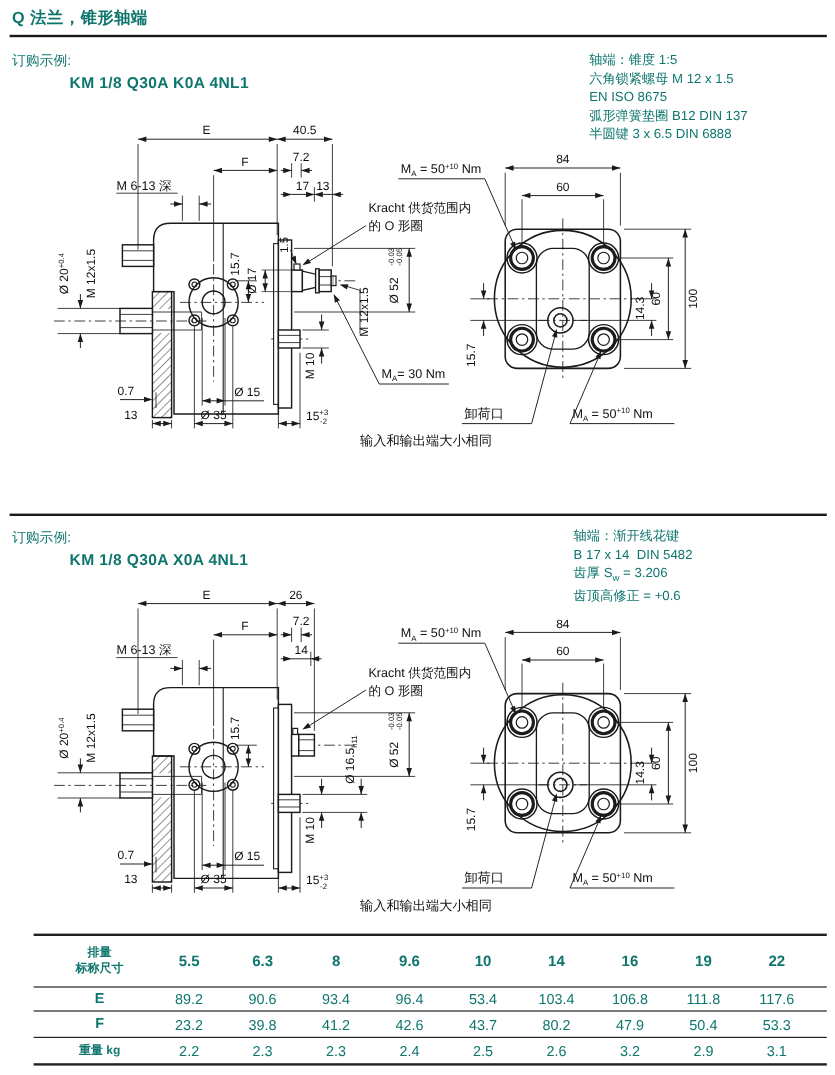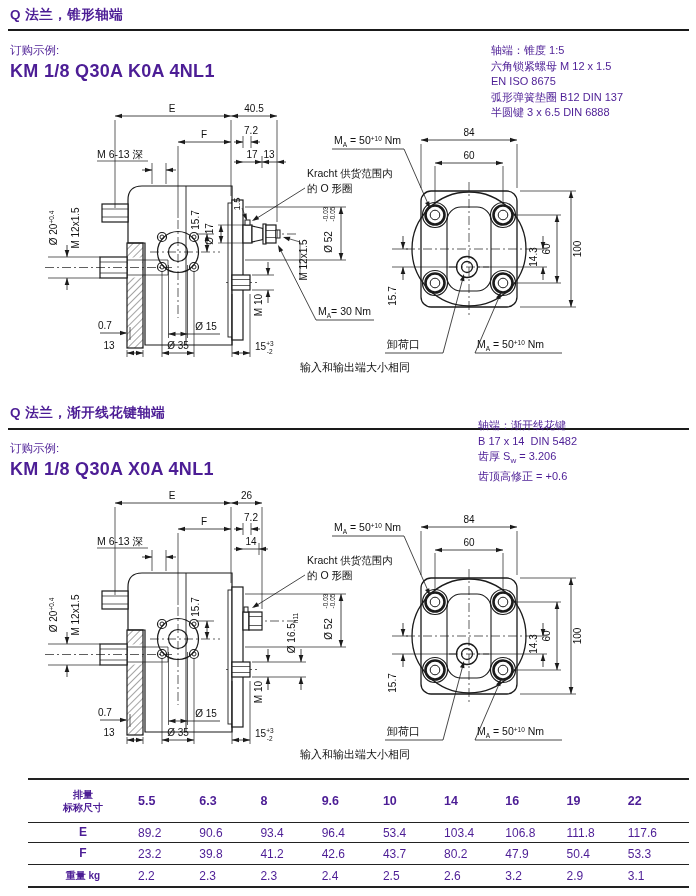--- a/index.html
+++ b/index.html
@@ -1,36 +1,36 @@
 <!DOCTYPE html>
 <html><head>
 <meta charset="utf-8">
 <style>
   html,body{margin:0;padding:0;background:#fff;}
   .page{position:relative;width:696px;height:896px;background:#fff;overflow:hidden;
-        font-family:"Liberation Sans",sans-serif;color:#4c1d95;}
+        font-family:"Liberation Sans",sans-serif;color:#0f766e;}
   .abs{position:absolute;}
   .sec-title{font-size:13.5px;font-weight:bold;letter-spacing:.5px;}
   .rule{height:1.5px;background:#1a1a1a;left:8px;right:7px;}
   .order-label{font-size:11.5px;}
-  .order-code{font-size:18px;font-weight:bold;letter-spacing:.3px;}
+  .order-code{font-size:13px;font-weight:bold;letter-spacing:.3px;margin-left:48px;}
   .specs{font-size:11px;line-height:15.5px;}
   .spec-line{white-space:pre;}
   .spec-line sub{font-size:8px;}
   svg text{font-family:"Liberation Sans",sans-serif;}
   
   .dim-table{left:28px;top:778px;width:661px;}
   .trow{display:grid;grid-template-columns:110px repeat(9,1fr);align-items:center;}
   .trow.head{height:42px;border-top:2px solid #222;border-bottom:1.6px solid #222;}
   .trow.r1{height:19px;border-bottom:1.4px solid #222;}
   .trow.r2{height:21px;border-bottom:1.4px solid #222;}
   .trow.r3{height:21px;border-bottom:2.2px solid #222;}
   .tlabel{text-align:center;font-weight:bold;font-size:12px;line-height:13px;}
   .tlabel.small{font-size:10px;}
-  .tval{text-align:left;padding-right:22px;font-size:12px;}
+  .tval{text-align:center;padding-right:22px;font-size:12px;}
   .tval.hdr{font-weight:bold;font-size:12.5px;}
 </style>
 </head>
 <body>
 
 <div class="page">
 
   <div class="abs sec-title" style="left:10px;top:6px;">Q 法兰，锥形轴端</div>
   <div class="abs rule" style="top:29px;"></div>
   <div class="abs order-label" style="left:10px;top:43px;">订购示例:</div>
@@ -275,25 +275,24 @@
       <text x="537" y="157" fill="#111111" font-size="10" text-anchor="middle" transform="rotate(-90 537 157)">14.3</text>
       <line x1="392" y1="149" x2="408" y2="149" stroke="#1b1b1b" stroke-width="0.7"></line>
       <line x1="456" y1="167" x2="392" y2="167" stroke="#1b1b1b" stroke-width="0.7"></line>
       <line x1="403" y1="136" x2="403" y2="149" stroke="#1b1b1b" stroke-width="0.8"></line>
       <polygon points="403,149 405.3,142 400.7,142" fill="#1b1b1b"></polygon>
       <line x1="403" y1="180" x2="403" y2="167" stroke="#1b1b1b" stroke-width="0.8"></line>
       <polygon points="403,167 400.7,174 405.3,174" fill="#1b1b1b"></polygon>
       <text x="396" y="196" fill="#111111" font-size="10" text-anchor="middle" transform="rotate(-90 396 196)">15.7</text>
     </svg>
 
-  <div class="abs sec-title" style="left:10px;top:404px;">Q 法兰，渐开线花键轴端</div>
   <div class="abs rule" style="top:428px;"></div>
   <div class="abs order-label" style="left:10px;top:441px;">订购示例:</div>
   <div class="abs order-code" style="left:10px;top:459px;text-align:center;">KM 1/8 Q30A X0A 4NL1</div>
-  <div class="abs specs" style="left:478px;top:418px;" id="specs1">
+  <div class="abs specs" style="left:478px;top:440px;" id="specs1">
       <div class="spec-line">轴端：渐开线花键</div>
       <div class="spec-line">B 17 x 14  DIN 5482</div>
       <div class="spec-line"><span>齿厚 S</span><sub>w</sub><span> = 3.206</span></div>
       <div class="spec-line">齿顶高修正 = +0.6</div>
     </div>
   <svg class="abs" id="draw1" style="left:0;top:487px;" width="696" height="300" viewBox="0 0 696 300">
       <defs>
         <pattern id="hp1" patternUnits="userSpaceOnUse" width="5" height="5" patternTransform="rotate(45)">
           <line x1="0" y1="0" x2="0" y2="5" stroke="#1b1b1b" stroke-width="0.8"></line>
         </pattern>

